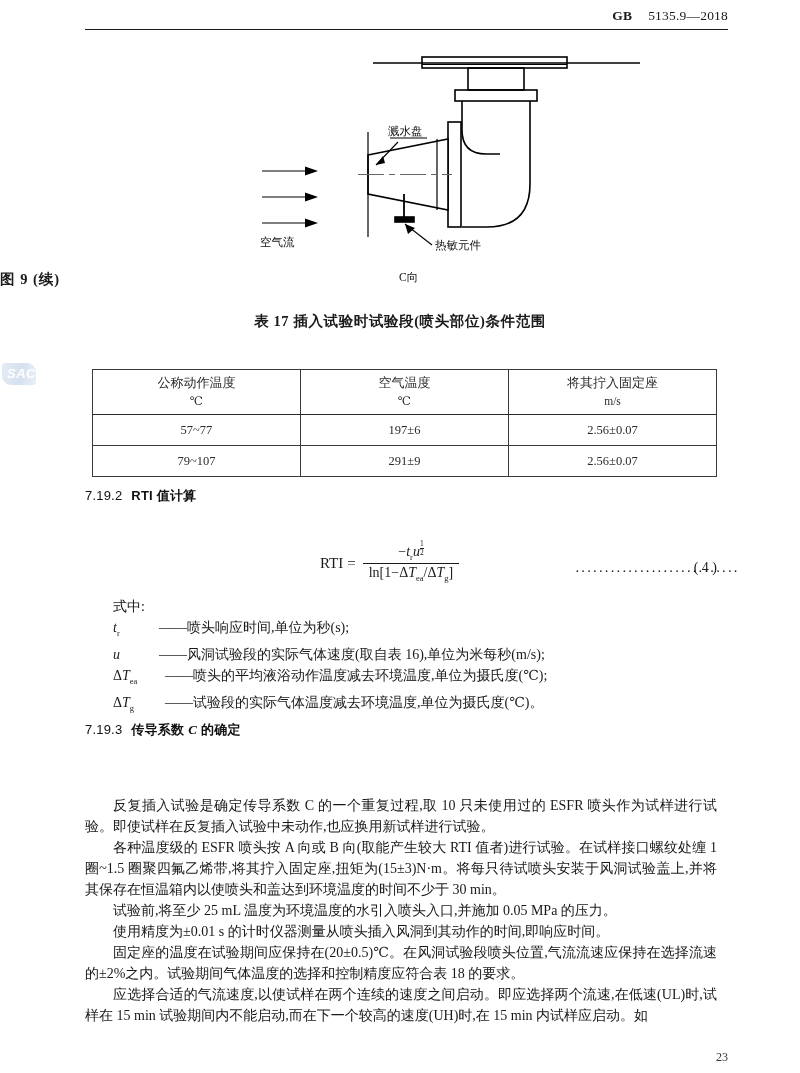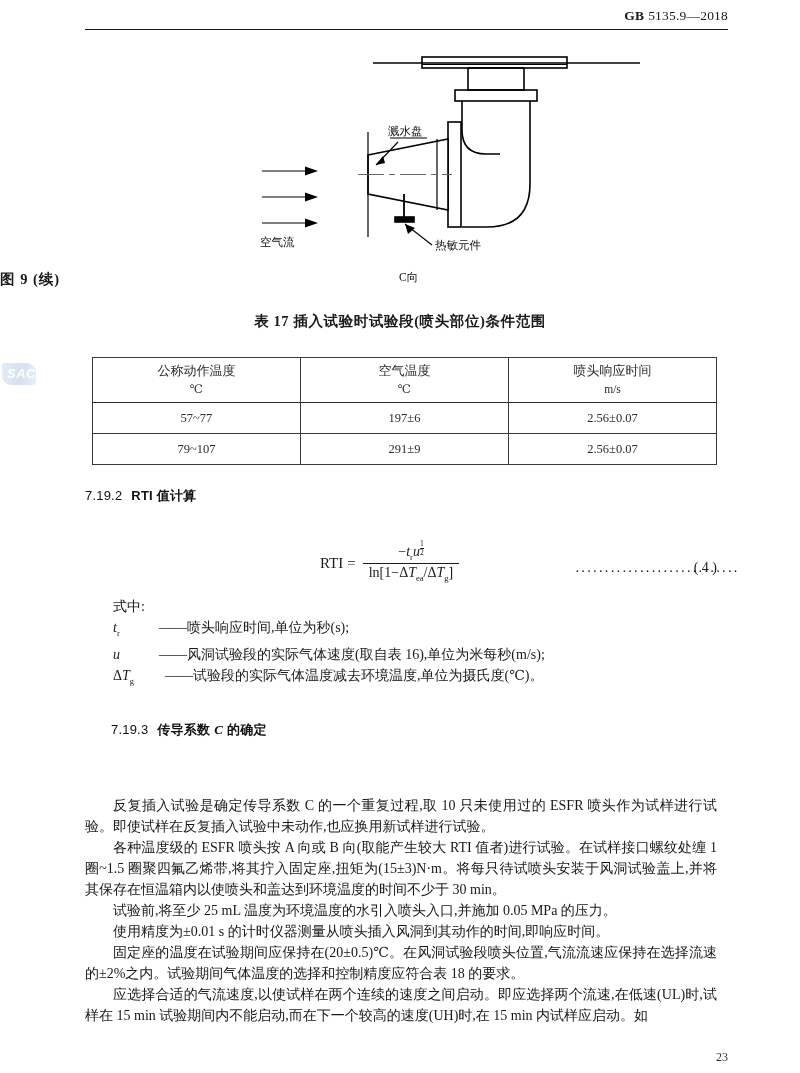--- a/index.html
+++ b/index.html
@@ -42,21 +42,21 @@
     position: absolute;
     right: 72px;
     top: 2px;
     font-size: 13.5px;
     letter-spacing: 0.2px;
     white-space: nowrap;
   }
   .header-std .gb {
     font-weight: bold;
     font-family: "Liberation Serif", serif;
-    margin-right: 4px;
+    margin-right: 16px;
   }
 
   
   .sac-mark {
     position: absolute;
     left: 2px;
     top: 363px;
     width: 34px;
     height: 22px;
     background: linear-gradient(100deg, #dfe9f3 0%, #cfdced 55%, #e6eef6 100%);
@@ -101,21 +101,21 @@
     top: 312px;
     left: 0;
     width: 800px;
     text-align: center;
     font-size: 14.5px;
     font-weight: bold;
     letter-spacing: 0.6px;
   }
   table.cond-table {
     position: absolute;
-    top: 357px;
+    top: 369px;
     left: 92px;
     width: 625px;
     border-collapse: collapse;
     table-layout: fixed;
   }
   table.cond-table td {
     border: 1px solid #3a3a3a;
     text-align: center;
     font-size: 12.5px;
     color: #2b2b2b;
@@ -350,21 +350,21 @@
         <tr class="hdr">
       <td>
         <span>公称动作温度</span>
         <span class="unit">℃</span>
       </td>
       <td>
         <span>空气温度</span>
         <span class="unit">℃</span>
       </td>
       <td>
-        <span>喷头响应时间</span>
+        <span>将其拧入固定座</span>
         <span class="unit">m/s</span>
       </td>
     </tr>
     <tr class="body">
       <td>57~77</td>
       <td>197±6</td>
       <td>2.56±0.07</td>
     </tr>
     <tr class="body">
       <td>79~107</td>
@@ -404,27 +404,31 @@
     <div class="wl" style="padding-left:28px;">
       <div class="wl-row">
         <span class="wl-sym"><span class="mi">t</span><sub class="s">r</sub></span>
         <span class="wl-def">——喷头响应时间,单位为秒(s);</span>
       </div>
       <div class="wl-row">
         <span class="wl-sym"><span class="mi">u</span></span>
         <span class="wl-def">——风洞试验段的实际气体速度(取自表 16),单位为米每秒(m/s);</span>
       </div>
       <div class="wl-row">
+        <span class="wl-sym wide">Δ<span class="mi">T</span><sub class="s">ea</sub></span>
+        <span class="wl-def">——喷头的平均液浴动作温度减去环境温度,单位为摄氏度(℃);</span>
+      </div>
+      <div class="wl-row">
         <span class="wl-sym wide">Δ<span class="mi">T</span><sub class="s">g</sub></span>
         <span class="wl-def">——试验段的实际气体温度减去环境温度,单位为摄氏度(℃)。</span>
       </div>
     </div>
   </div>
 
-  <div class="content abs" style="top:721px;margin-left:26px;">
+  <div class="content abs" style="top:721px;">
     <div class="h3">
       <span class="num">7.19.3</span><span>传导系数</span><span class="ital" style="margin:0 4px;">C</span><span>的确定</span>
     </div>
   </div>
 
 
   <div class="content abs" style="top:795px;">
     <div class="para indent">反复插入试验是确定传导系数 C 的一个重复过程,取 10 只未使用过的 ESFR 喷头作为试样进行试验。即使试样在反复插入试验中未动作,也应换用新试样进行试验。</div>
     <div class="para indent">各种温度级的 ESFR 喷头按 A 向或 B 向(取能产生较大 RTI 值者)进行试验。在试样接口螺纹处缠 1 圈~1.5 圈聚四氟乙烯带,将其拧入固定座,扭矩为(15±3)N·m。将每只待试喷头安装于风洞试验盖上,并将其保存在恒温箱内以使喷头和盖达到环境温度的时间不少于 30 min。</div>
     <div class="para indent">试验前,将至少 25 mL 温度为环境温度的水引入喷头入口,并施加 0.05 MPa 的压力。</div>

